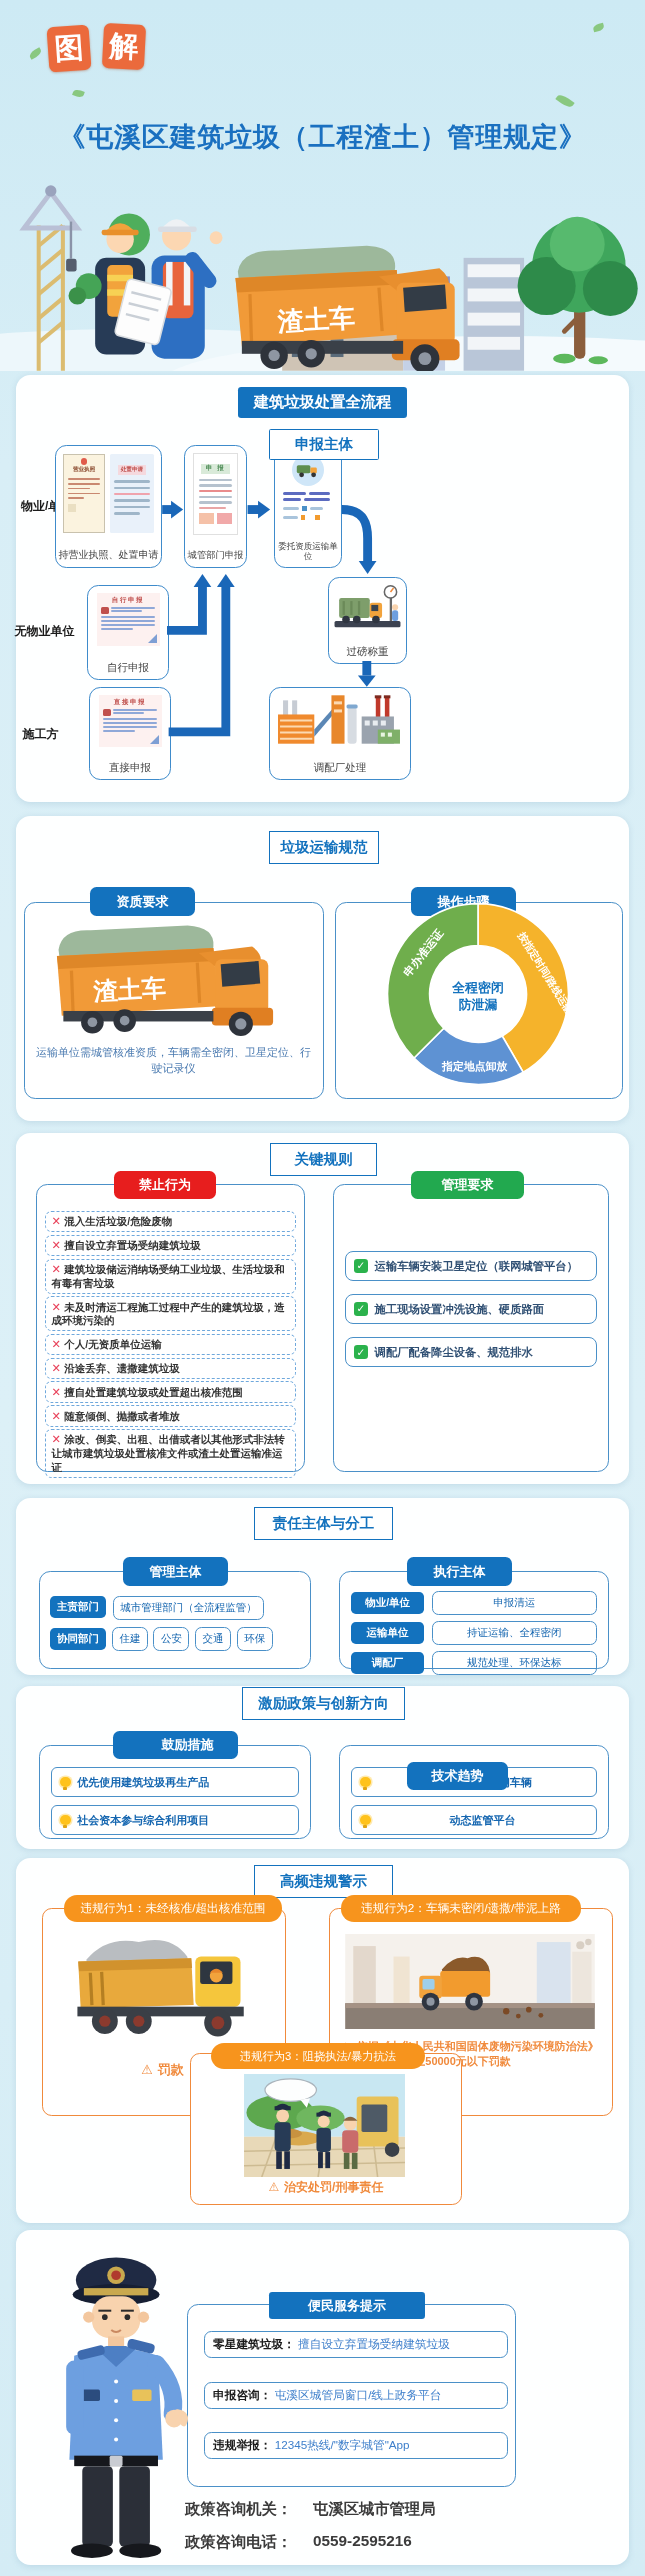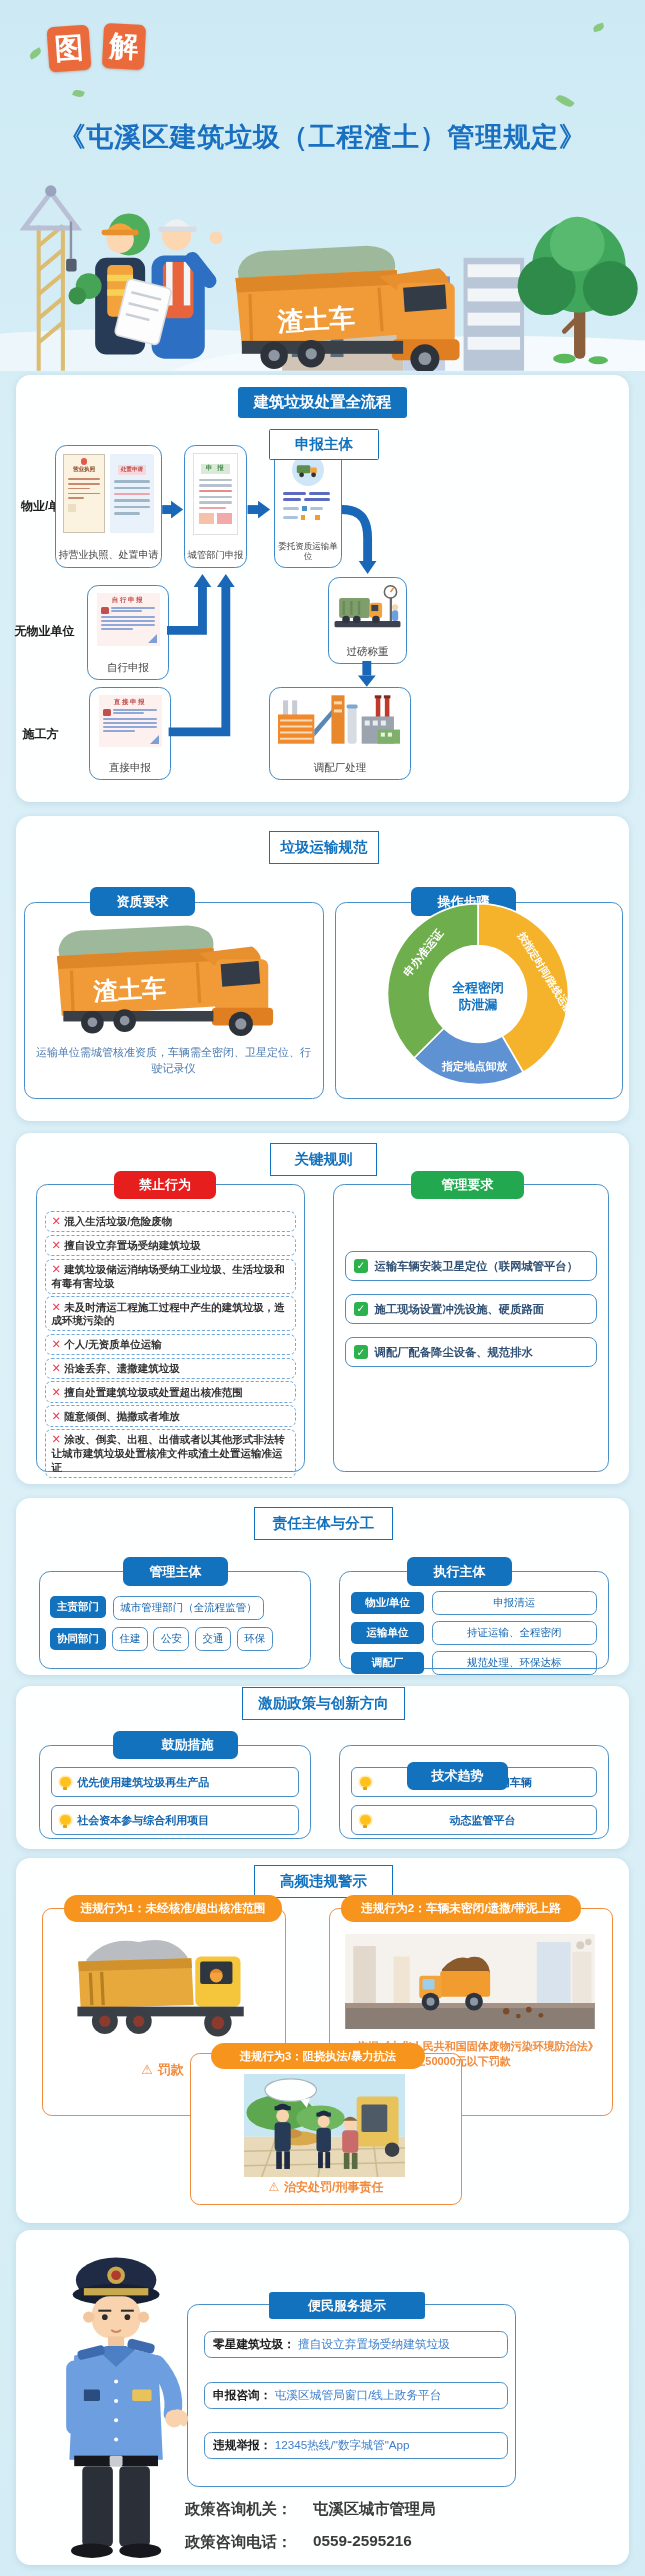--- a/index.html
+++ b/index.html
@@ -38,21 +38,21 @@
         display:inline-flex;align-items:center;justify-content:center;white-space:nowrap;}
   .val-box{border:1.2px solid #4A90C8;border-radius:6.5px;color:#1566B0;font-size:10.5px;padding:4px 6.5px;
            display:inline-flex;align-items:center;justify-content:center;white-space:nowrap;}
   .idea-item{border:1.2px solid #4A90C8;border-radius:6px;color:#1566B0;font-size:11px;font-weight:bold;
              padding:6.5px 8px;display:flex;align-items:center;gap:6.5px;}
   .bulb{flex:0 0 auto;width:10.5px;height:10.5px;border-radius:50%;background:#FFC21C;position:relative;
         box-shadow:0 0 0 1.6px rgba(255,194,28,.35);}
   .bulb:after{content:"";position:absolute;left:3.2px;bottom:-3.2px;width:4px;height:3.2px;background:#E0A312;border-radius:0.8px;}
   
   .vio-card{position:absolute;background:#fff;border:1.6px solid #F08A3C;border-radius:9.7px;z-index:2;}
-  .vio-tab{position:absolute;background:#F7941D;color:#fff;font-weight:bold;border-radius:13px;z-index:3;
+  .vio-tab{position:absolute;background:#F7941D;color:#fff;font-weight:normal;border-radius:13px;z-index:3;
            display:flex;align-items:center;justify-content:center;}
   .penalty{color:#F08A3C;font-weight:bold;display:flex;align-items:flex-start;justify-content:center;gap:4.8px;
            text-align:center;line-height:1.35;}
   .warn-icon{font-weight:bold;}
   
   .svc-row{position:absolute;border:1.2px solid #4A90C8;border-radius:7.3px;background:#fff;display:flex;
            align-items:center;padding:4.8px 8px;font-size:11.7px;z-index:3;white-space:nowrap;}
   .svc-label{font-weight:bold;color:#1b1b1b;margin-right:3.2px;}
   .svc-value{color:#3E7FCB;}
   .footer-line{position:absolute;font-size:15.3px;font-weight:bold;color:#3b3b3b;display:flex;gap:21px;z-index:3;}

